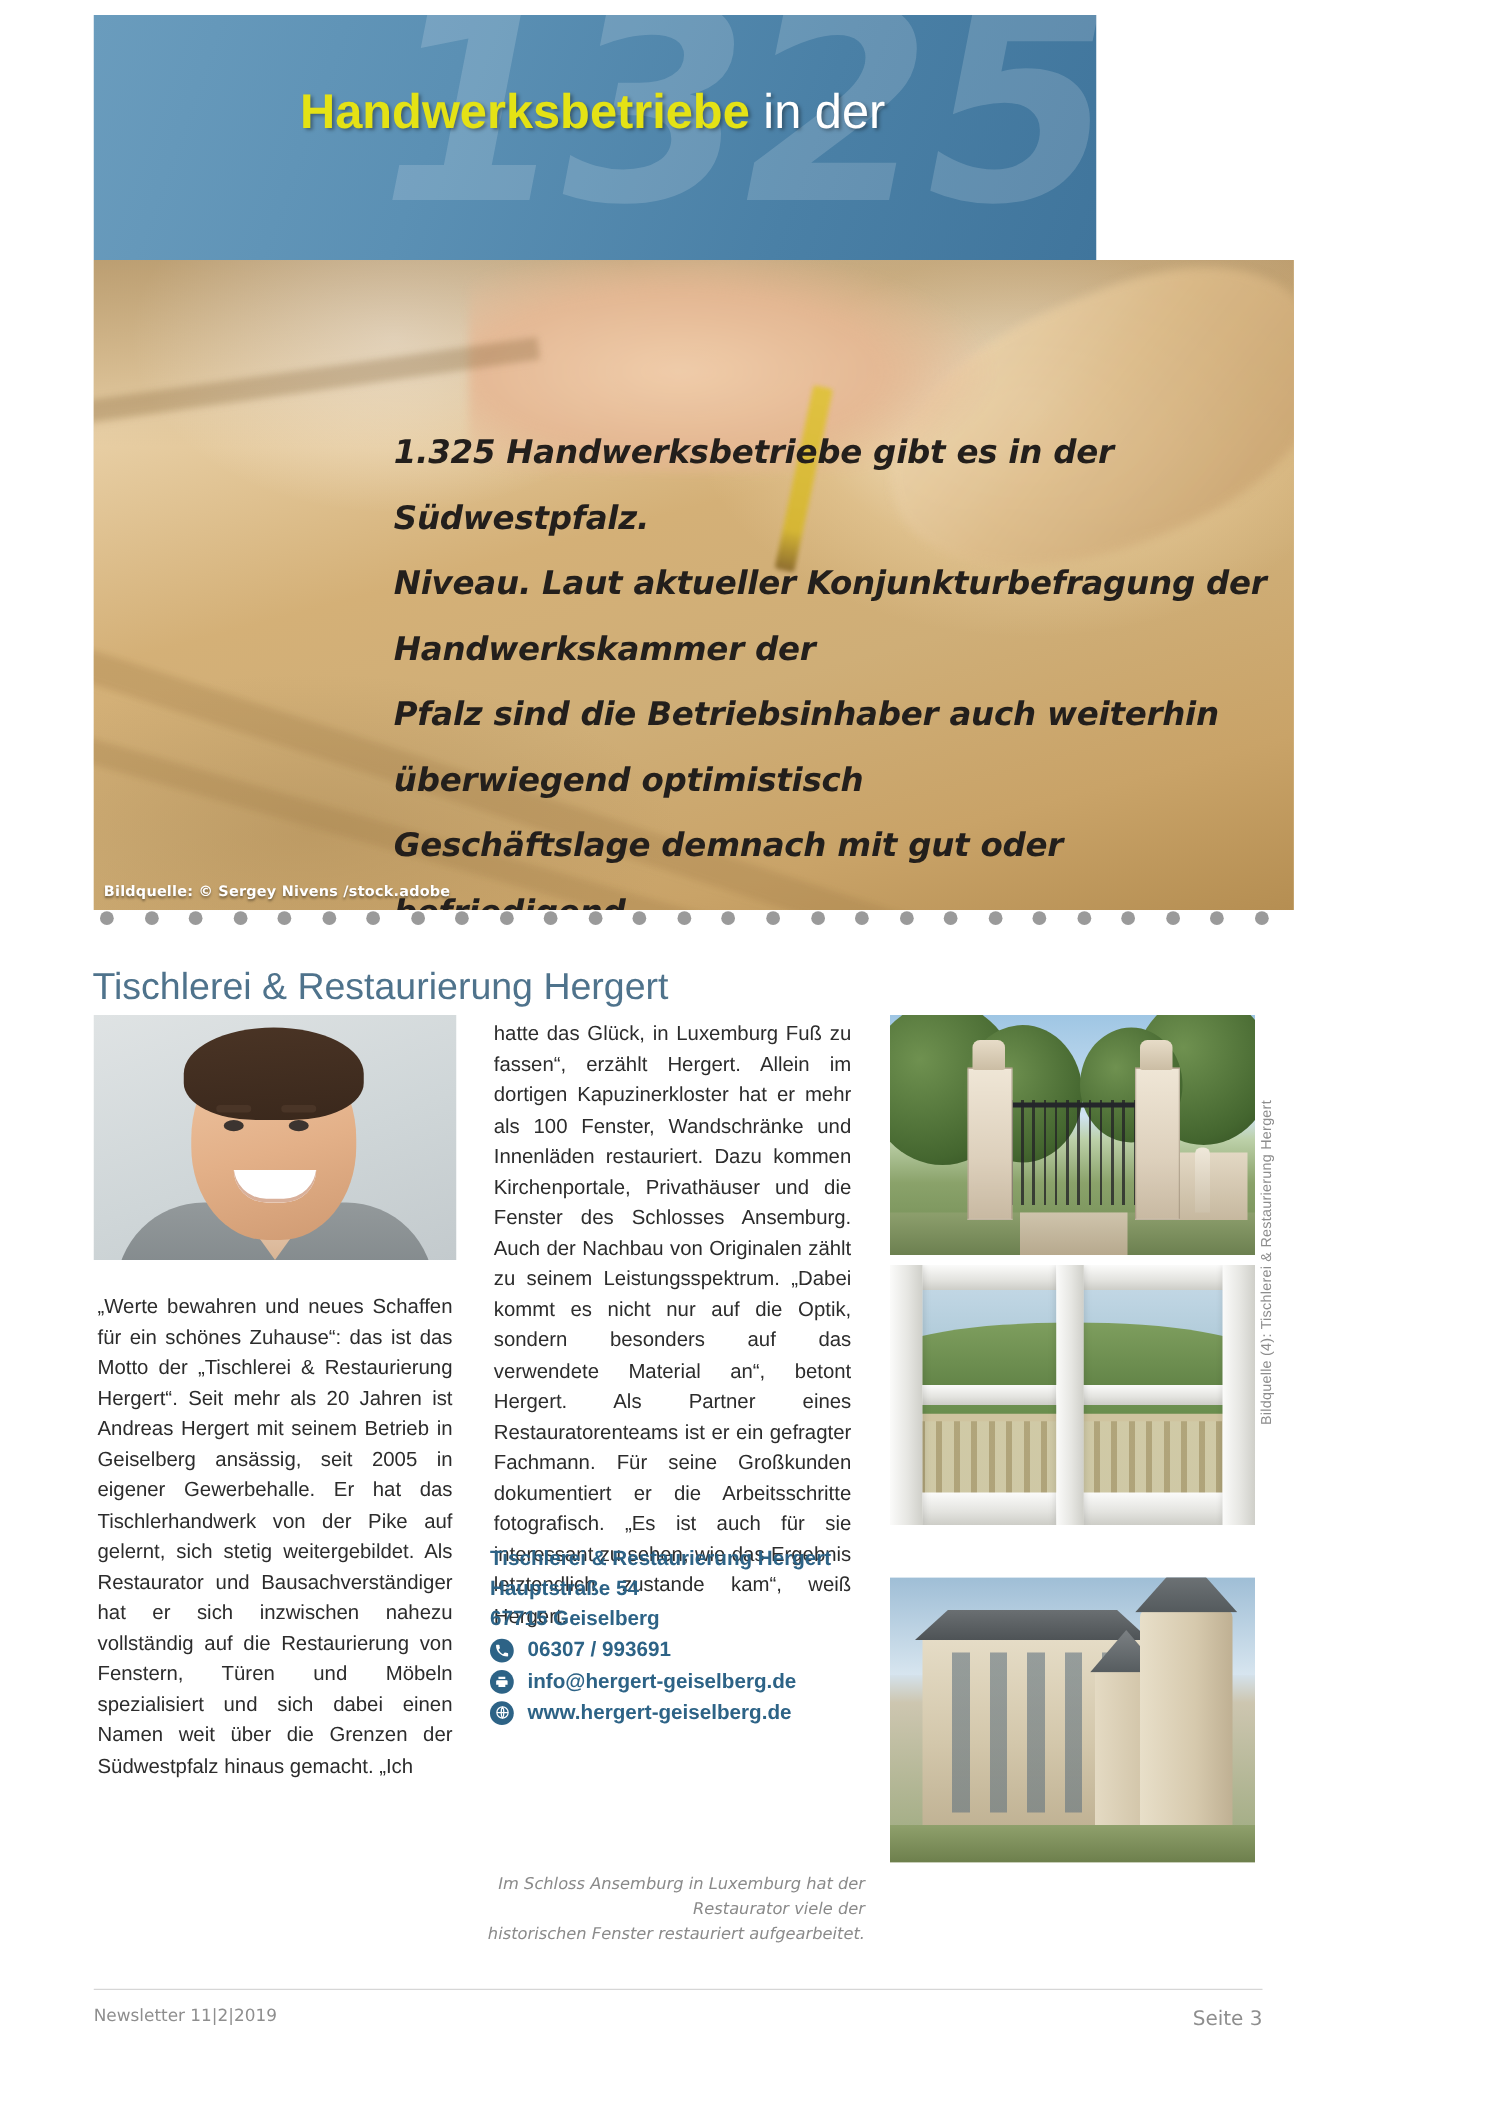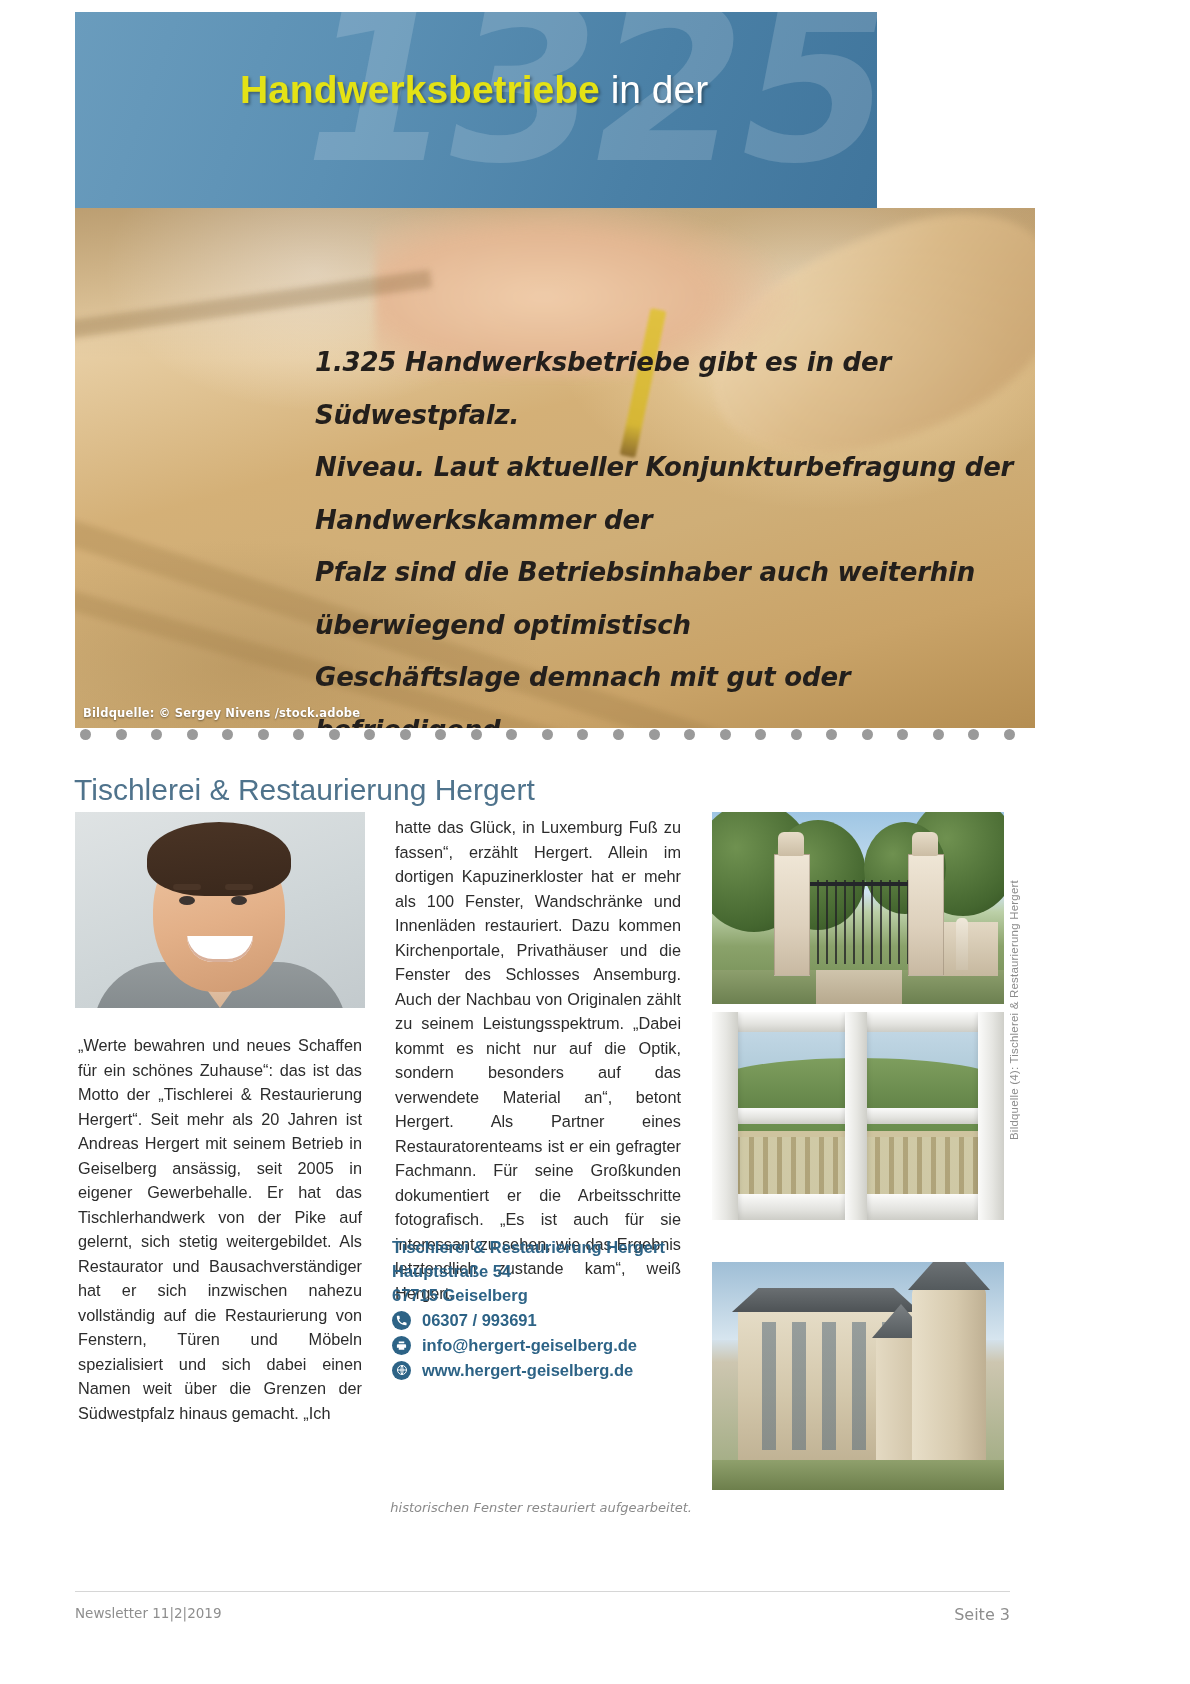--- a/index.html
+++ b/index.html
@@ -530,20 +530,21 @@
       <div class="conic2"></div>
       <div class="tower"></div>
       <div class="conic"></div>
       <div class="lawn"></div>
     </div>
   </div>
 
   <div class="side-credit">Bildquelle (4): Tischlerei &amp; Restaurierung Hergert</div>
 
   <div class="caption">
+    <div>Im Schloss Ansemburg in Luxemburg hat der Restaurator viele der</div>
     <div>historischen Fenster restauriert aufgearbeitet.</div>
   </div>
 
   <div class="footer-rule"></div>
   <div class="footer-left">Newsletter 11|2|2019</div>
   <div class="footer-right">Seite 3</div>
 
 </div>
 
 </body></html>

